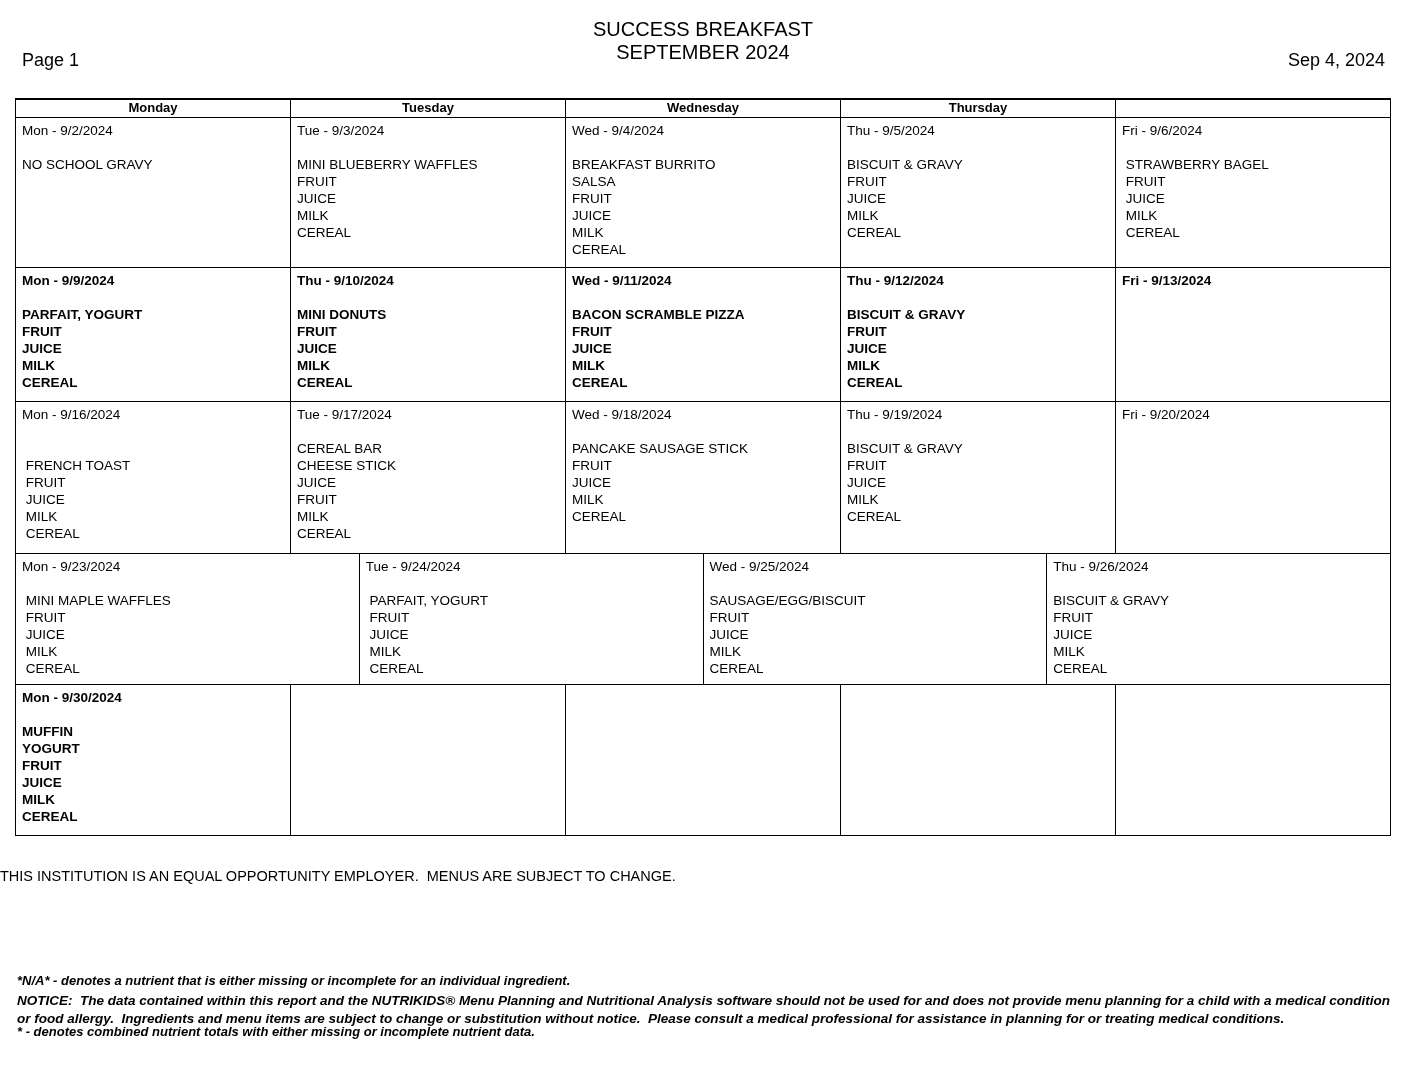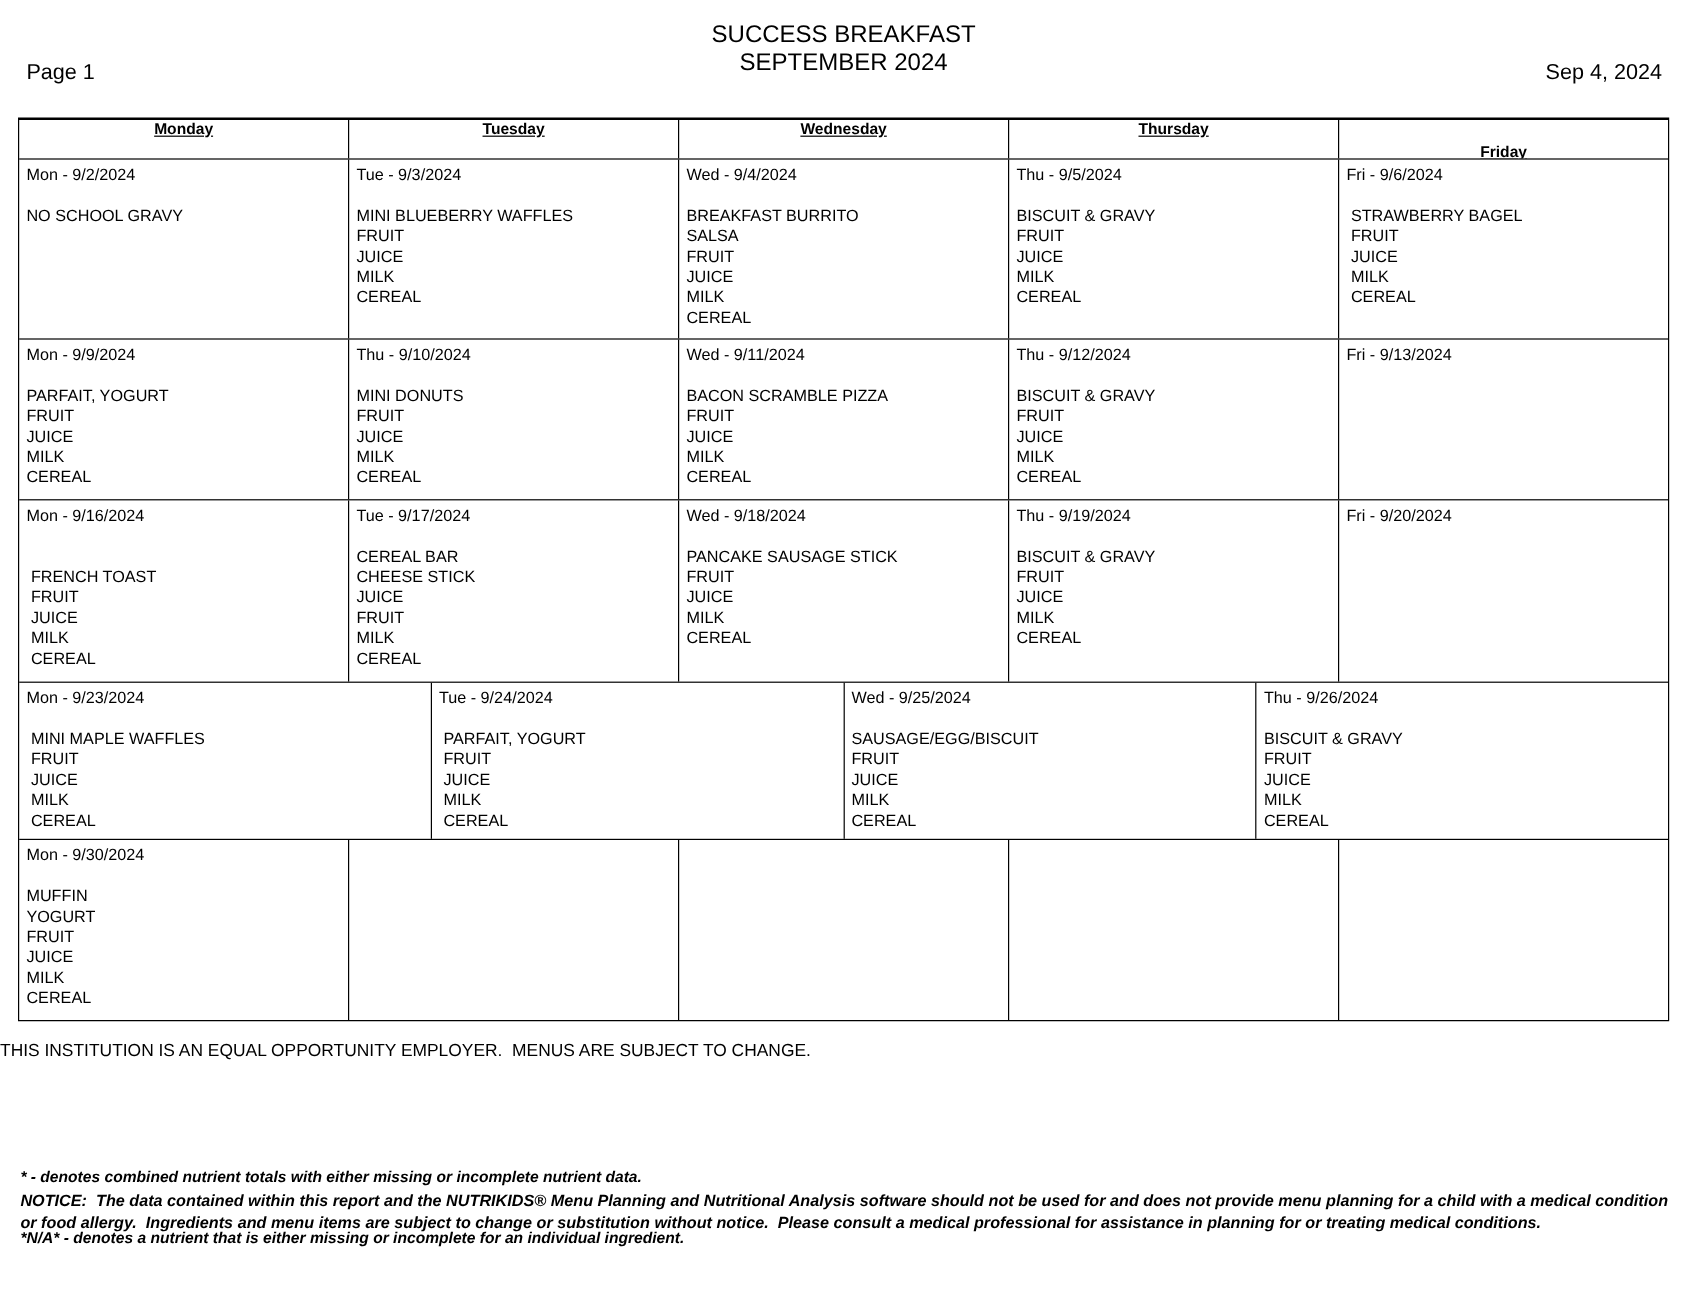--- a/index.html
+++ b/index.html
@@ -48,22 +48,22 @@
     border: 1px solid #000;
     border-top: 2px solid #000;
     display: flex;
     flex-direction: column;
   }
   .cal-row {
     display: flex;
     border-bottom: 1px solid #000;
     box-sizing: border-box;
   }
-  .cal-row:last-child { border-bottom: none; }
-  .cal-header-row { height: 33px; text-decoration: underline; }
+  .cal-row:last-child { border-bottom: none; font-weight: bold; }
+  .cal-header-row { height: 18px; }
   .cal-hcell {
     flex: 1 1 0;
     border-right: 1px solid #000;
     box-sizing: border-box;
     font-weight: bold;
     font-size: 13px;
     line-height: 16px;
     text-align: center;
     overflow: hidden;
   }
@@ -171,21 +171,21 @@
         <div class="cal-cell">
           <div class="cell-date">Fri - 9/6/2024</div>
           <div class="cell-line">&nbsp;</div>
           <div class="cell-line"> STRAWBERRY BAGEL</div>
           <div class="cell-line"> FRUIT</div>
           <div class="cell-line"> JUICE</div>
           <div class="cell-line"> MILK</div>
           <div class="cell-line"> CEREAL</div>
         </div>
       </div>
-      <div class="cal-row" style="height: 134px;">
+      <div class="cal-row" style="height: 134px; font-weight: bold;">
         <div class="cal-cell">
           <div class="cell-date">Mon - 9/9/2024</div>
           <div class="cell-line">&nbsp;</div>
           <div class="cell-line">PARFAIT, YOGURT</div>
           <div class="cell-line">FRUIT</div>
           <div class="cell-line">JUICE</div>
           <div class="cell-line">MILK</div>
           <div class="cell-line">CEREAL</div>
         </div>
         <div class="cal-cell">
@@ -322,19 +322,19 @@
         </div>
         <div class="cal-cell">
           <div class="cell-date">&nbsp;</div>
         </div>
       </div>
     </div>
 
   <div class="eoe">THIS INSTITUTION IS AN EQUAL OPPORTUNITY EMPLOYER.  MENUS ARE SUBJECT TO CHANGE.</div>
 
   <div class="footnotes">
+    <div>*N/A* - denotes a nutrient that is either missing or incomplete for an individual ingredient.</div>
     <div>* - denotes combined nutrient totals with either missing or incomplete nutrient data.</div>
-    <div>*N/A* - denotes a nutrient that is either missing or incomplete for an individual ingredient.</div>
   </div>
 
   <div class="notice">NOTICE:  The data contained within this report and the NUTRIKIDS® Menu Planning and Nutritional Analysis software should not be used for and does not provide menu planning for a child with a medical condition or food allergy.  Ingredients and menu items are subject to change or substitution without notice.  Please consult a medical professional for assistance in planning for or treating medical conditions.</div>
 
 </div>
 
 </body></html>

